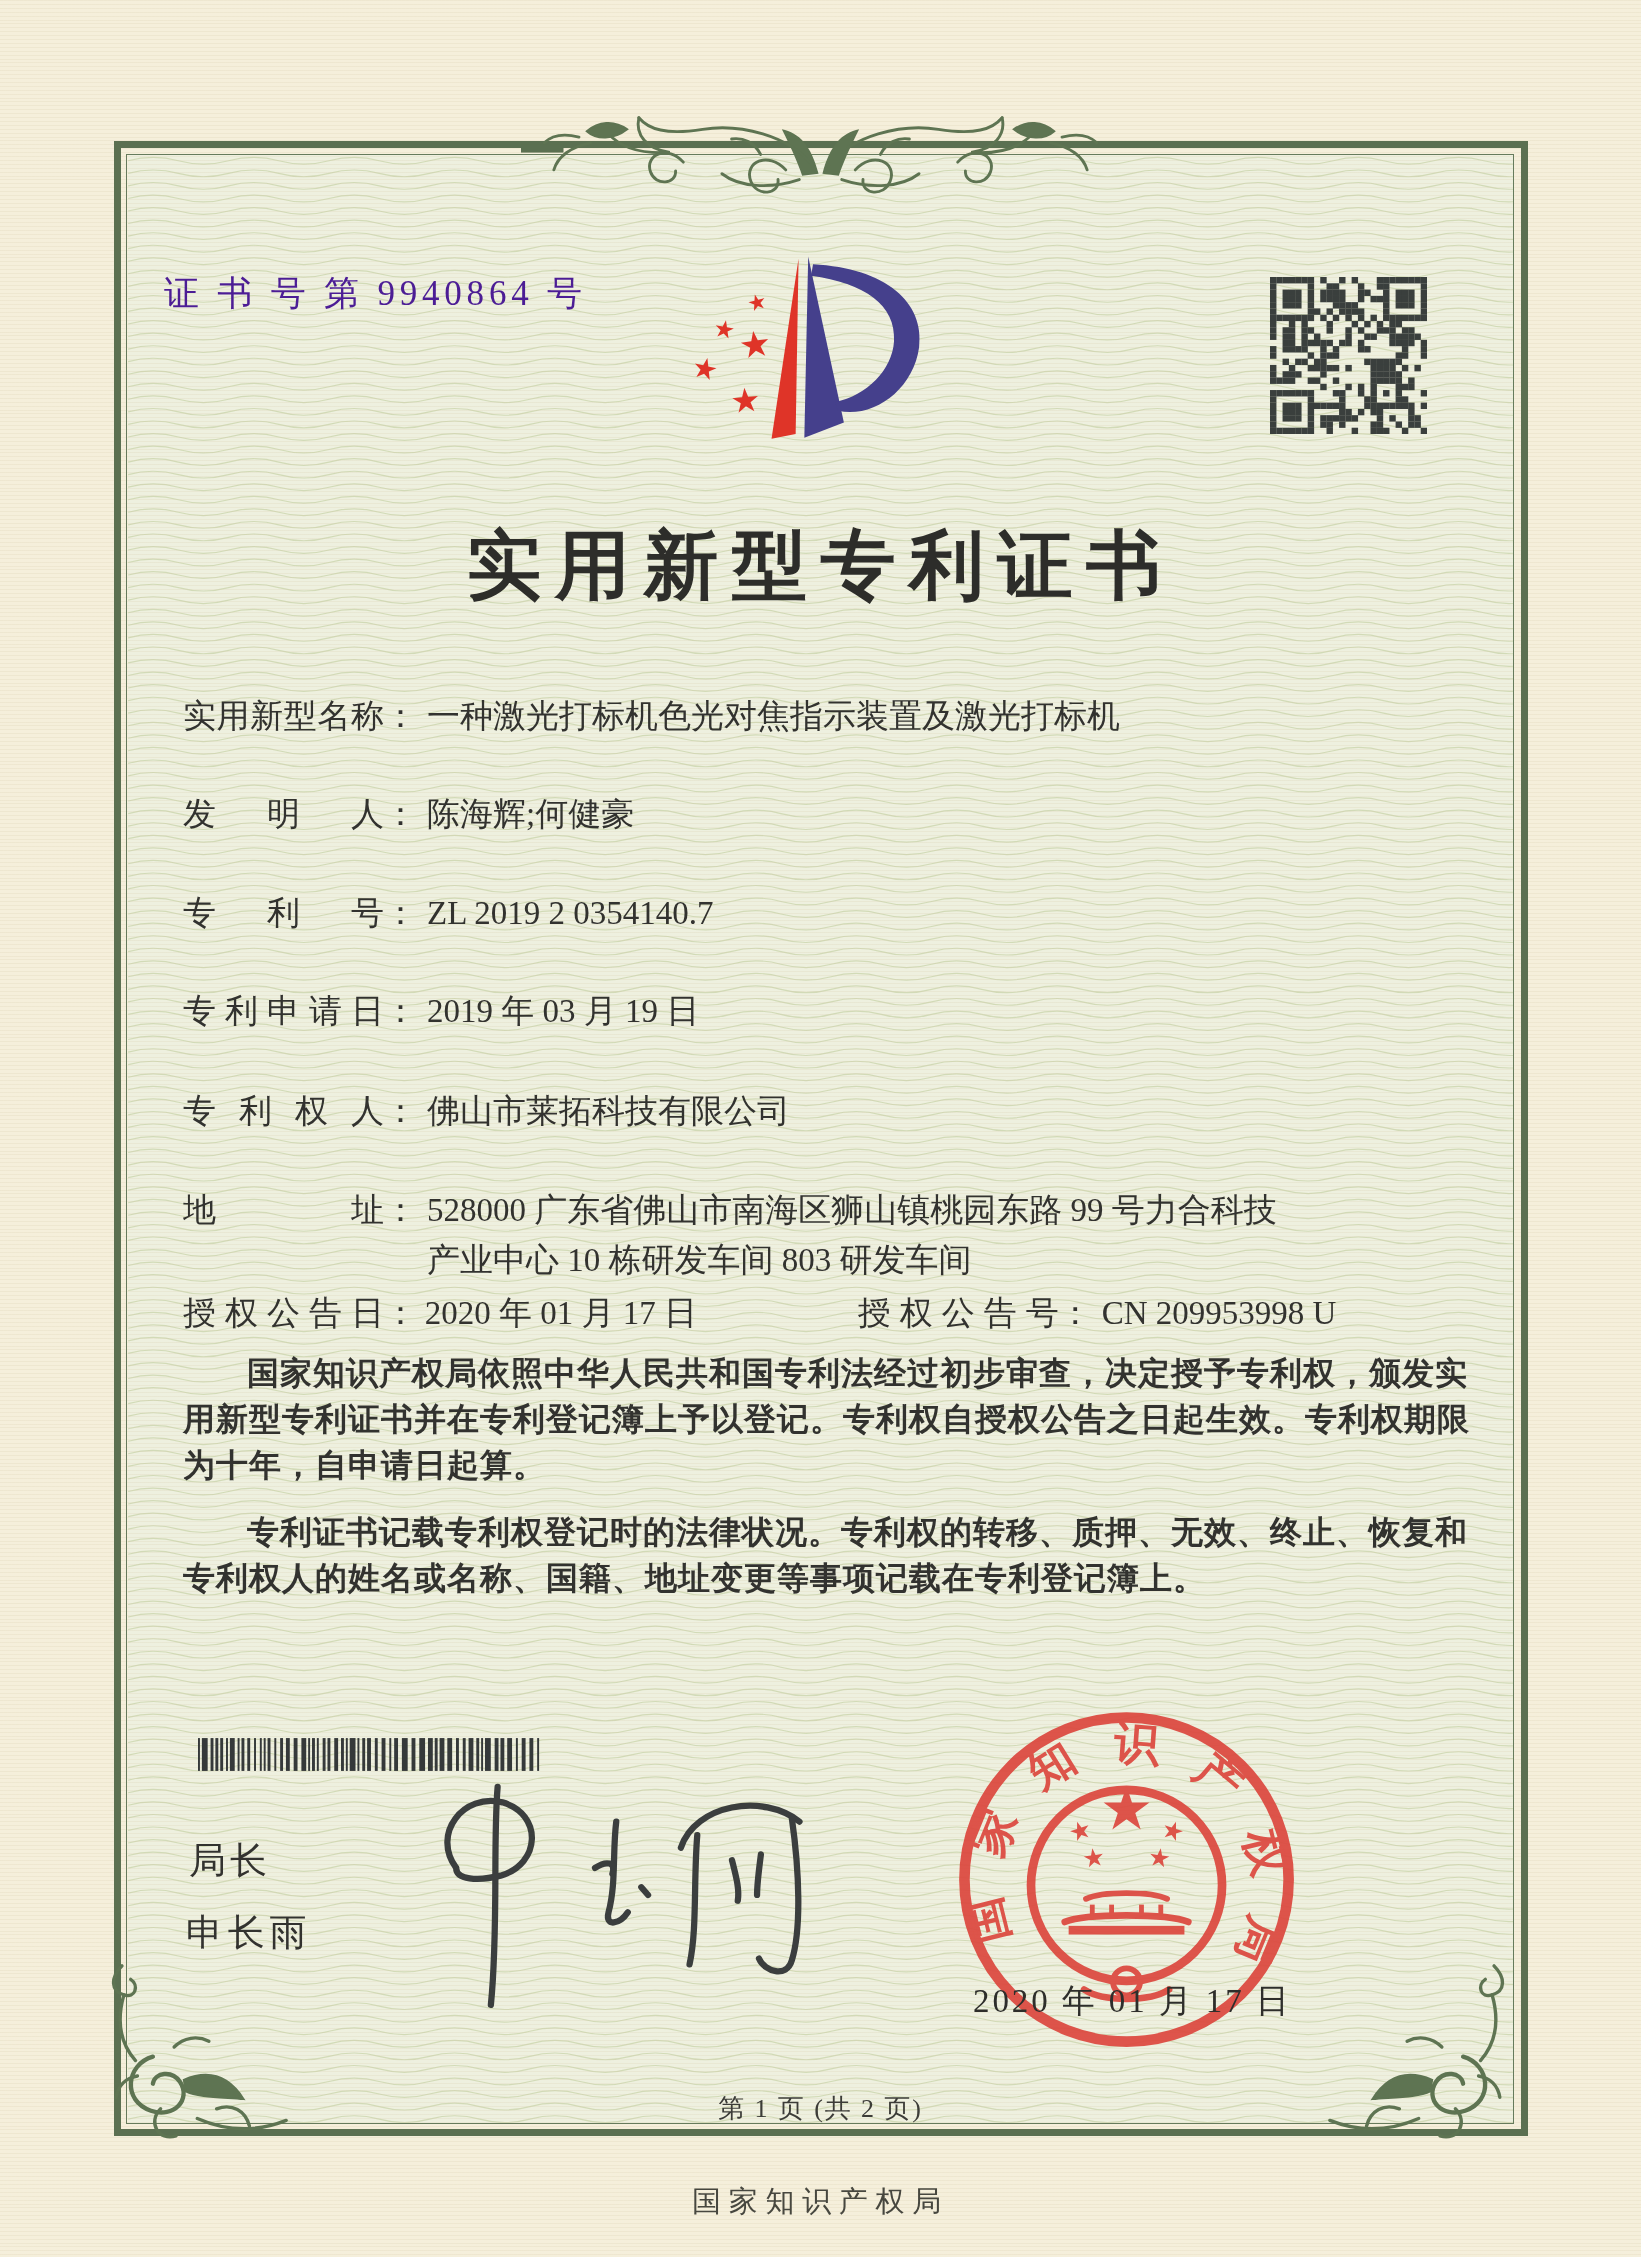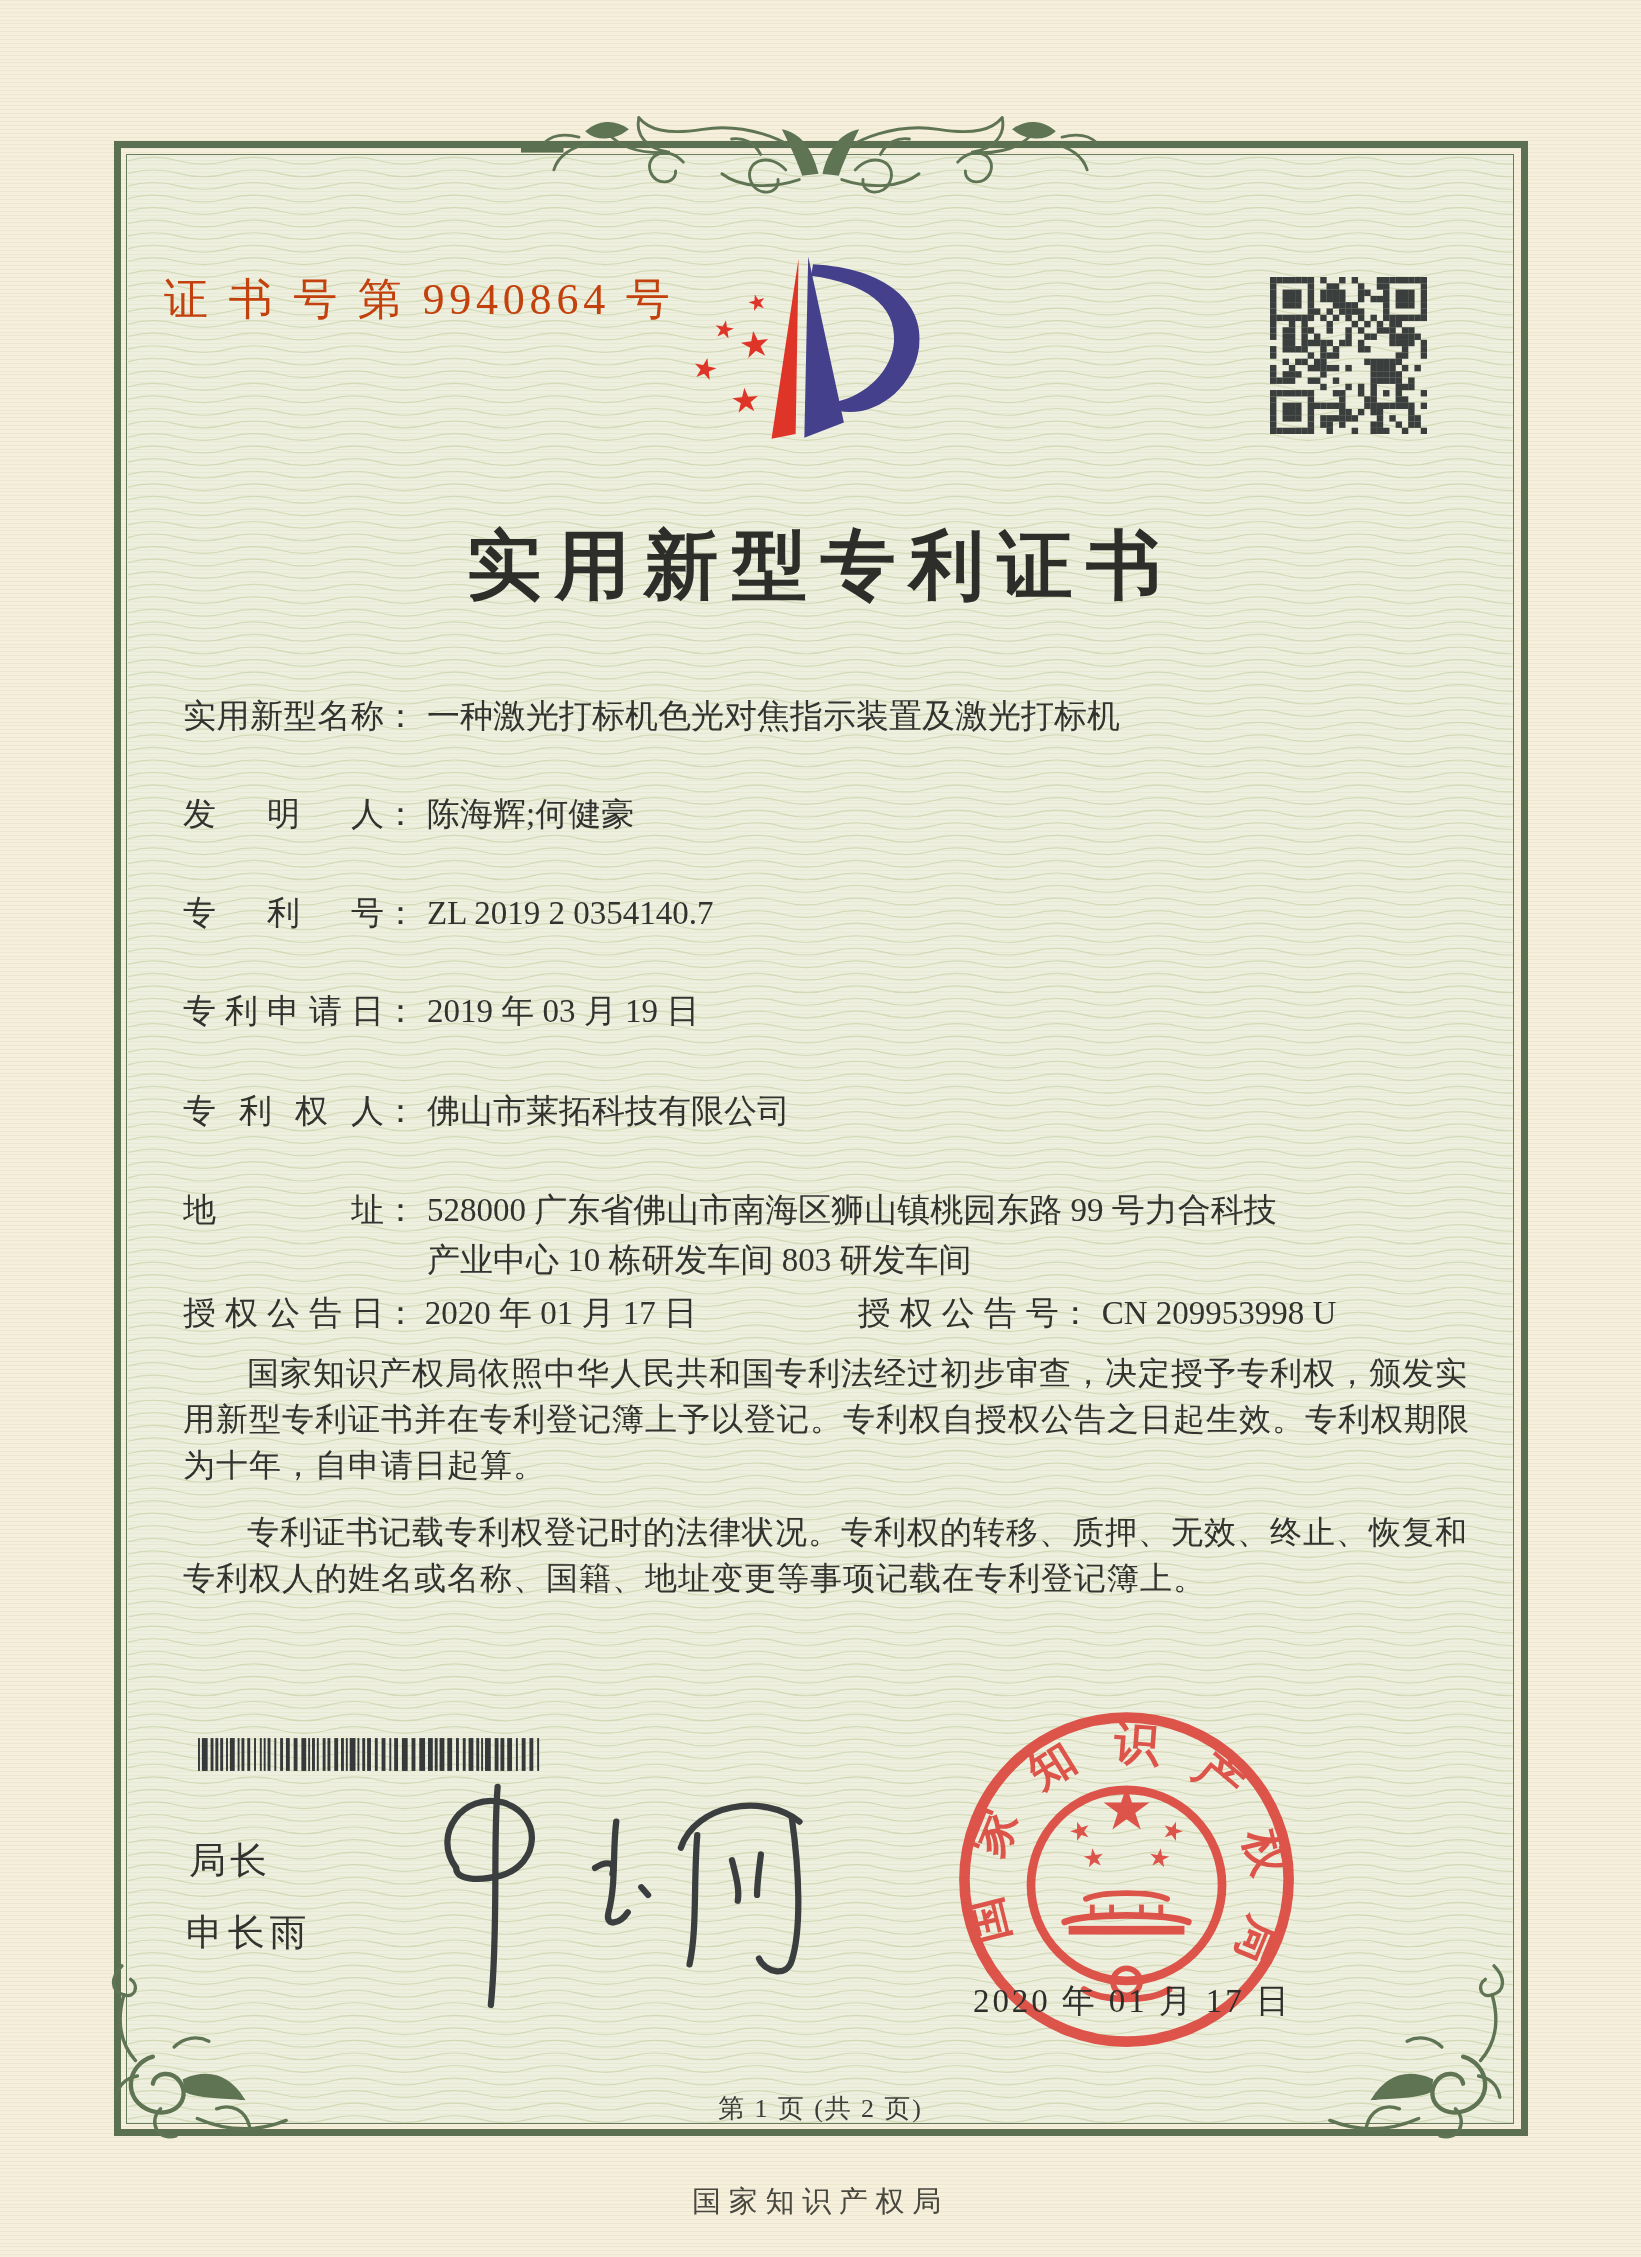--- a/index.html
+++ b/index.html
@@ -8,35 +8,35 @@
   .page::before{content:"";position:absolute;inset:0;z-index:1;pointer-events:none;
         background:repeating-linear-gradient(180deg,rgba(214,203,170,.22) 0 1px,rgba(255,255,255,0) 1px 3.9px);}
   .inner-bg{position:absolute;left:128px;top:155px;width:1385px;height:1968px;background:#eef0df;overflow:hidden;z-index:0;}
   .frame{position:absolute;left:114px;top:141px;width:1414px;height:1995px;border:7.7px solid #5b7051;box-sizing:border-box;z-index:2;}
   .frame-inner{position:absolute;left:126px;top:154px;width:1388px;height:1970px;border:1.9px solid #667b5c;box-sizing:border-box;z-index:2;}
   .orn{position:absolute;z-index:3;}
   .orn-top{left:521px;top:104px;}
   .orn-bl{left:93px;top:1962px;}
   .orn-br{left:1325px;top:1962px;transform:scaleX(-1);}
   .content{position:absolute;inset:0;z-index:4;}
-  .cert-no{position:absolute;left:164px;top:270px;font-size:44px;letter-spacing:4.8px;color:#c2410c;}
+  .cert-no{position:absolute;left:164px;top:270px;font-size:35px;letter-spacing:4.8px;color:#4c1d95;}
   .logo{position:absolute;left:676px;top:243px;}
   .qr{position:absolute;left:1270px;top:277px;}
   .title{position:absolute;left:0;top:516px;width:1641px;text-align:center;font-size:75px;font-weight:700;
          letter-spacing:13.5px;color:#2d2d2a;}
   .fields{position:absolute;left:183px;top:691px;width:1286px;font-size:33px;line-height:50px;}
   .frow{position:absolute;left:0;display:flex;width:1286px;align-items:flex-start;}
   .f-label{display:inline-block;width:201px;text-align:justify;text-align-last:justify;white-space:nowrap;}
   .f-colon{display:inline-block;}
   .f-value{flex:1;margin-left:10px;}
   .f-value-addr{flex:0 0 881px;}
   .f-val-fixed{flex:0 0 433px;margin-left:7.7px;}
   .r0{top:0;} .r1{top:98px;} .r2{top:197px;} .r3{top:295px;} .r4{top:395px;} .r5{top:494px;} .r6{top:597px;}
   .paras{position:absolute;left:183px;top:1350px;width:1290px;font-size:32px;line-height:46px;letter-spacing:1px;}
-  .paras p{margin:0;text-indent:2em;}
+  .paras p{margin:0;text-indent:2em;font-weight:bold;}
   .paras p + p{margin-top:21px;}
   .barcode{position:absolute;left:198px;top:1738px;}
   .director-title{position:absolute;left:189px;top:1836px;font-size:37px;letter-spacing:3.9px;}
   .director-name{position:absolute;left:186px;top:1908px;font-size:37px;letter-spacing:4.8px;}
   .signature{position:absolute;left:406px;top:1775px;}
   .seal{position:absolute;left:949px;top:1702px;}
   .seal-date{position:absolute;left:973px;top:1979px;font-size:33px;letter-spacing:2.9px;color:#2e2e2b;}
   .page-num{position:absolute;left:579px;top:2091px;width:483px;text-align:center;font-size:26px;letter-spacing:1.9px;color:#3c3c38;}
   .back-note{position:absolute;left:0;top:2182px;width:1641px;text-align:center;font-size:29px;letter-spacing:7.7px;color:#47473f;}
   svg text{font-family:"Liberation Serif","DejaVu Serif",serif;}

